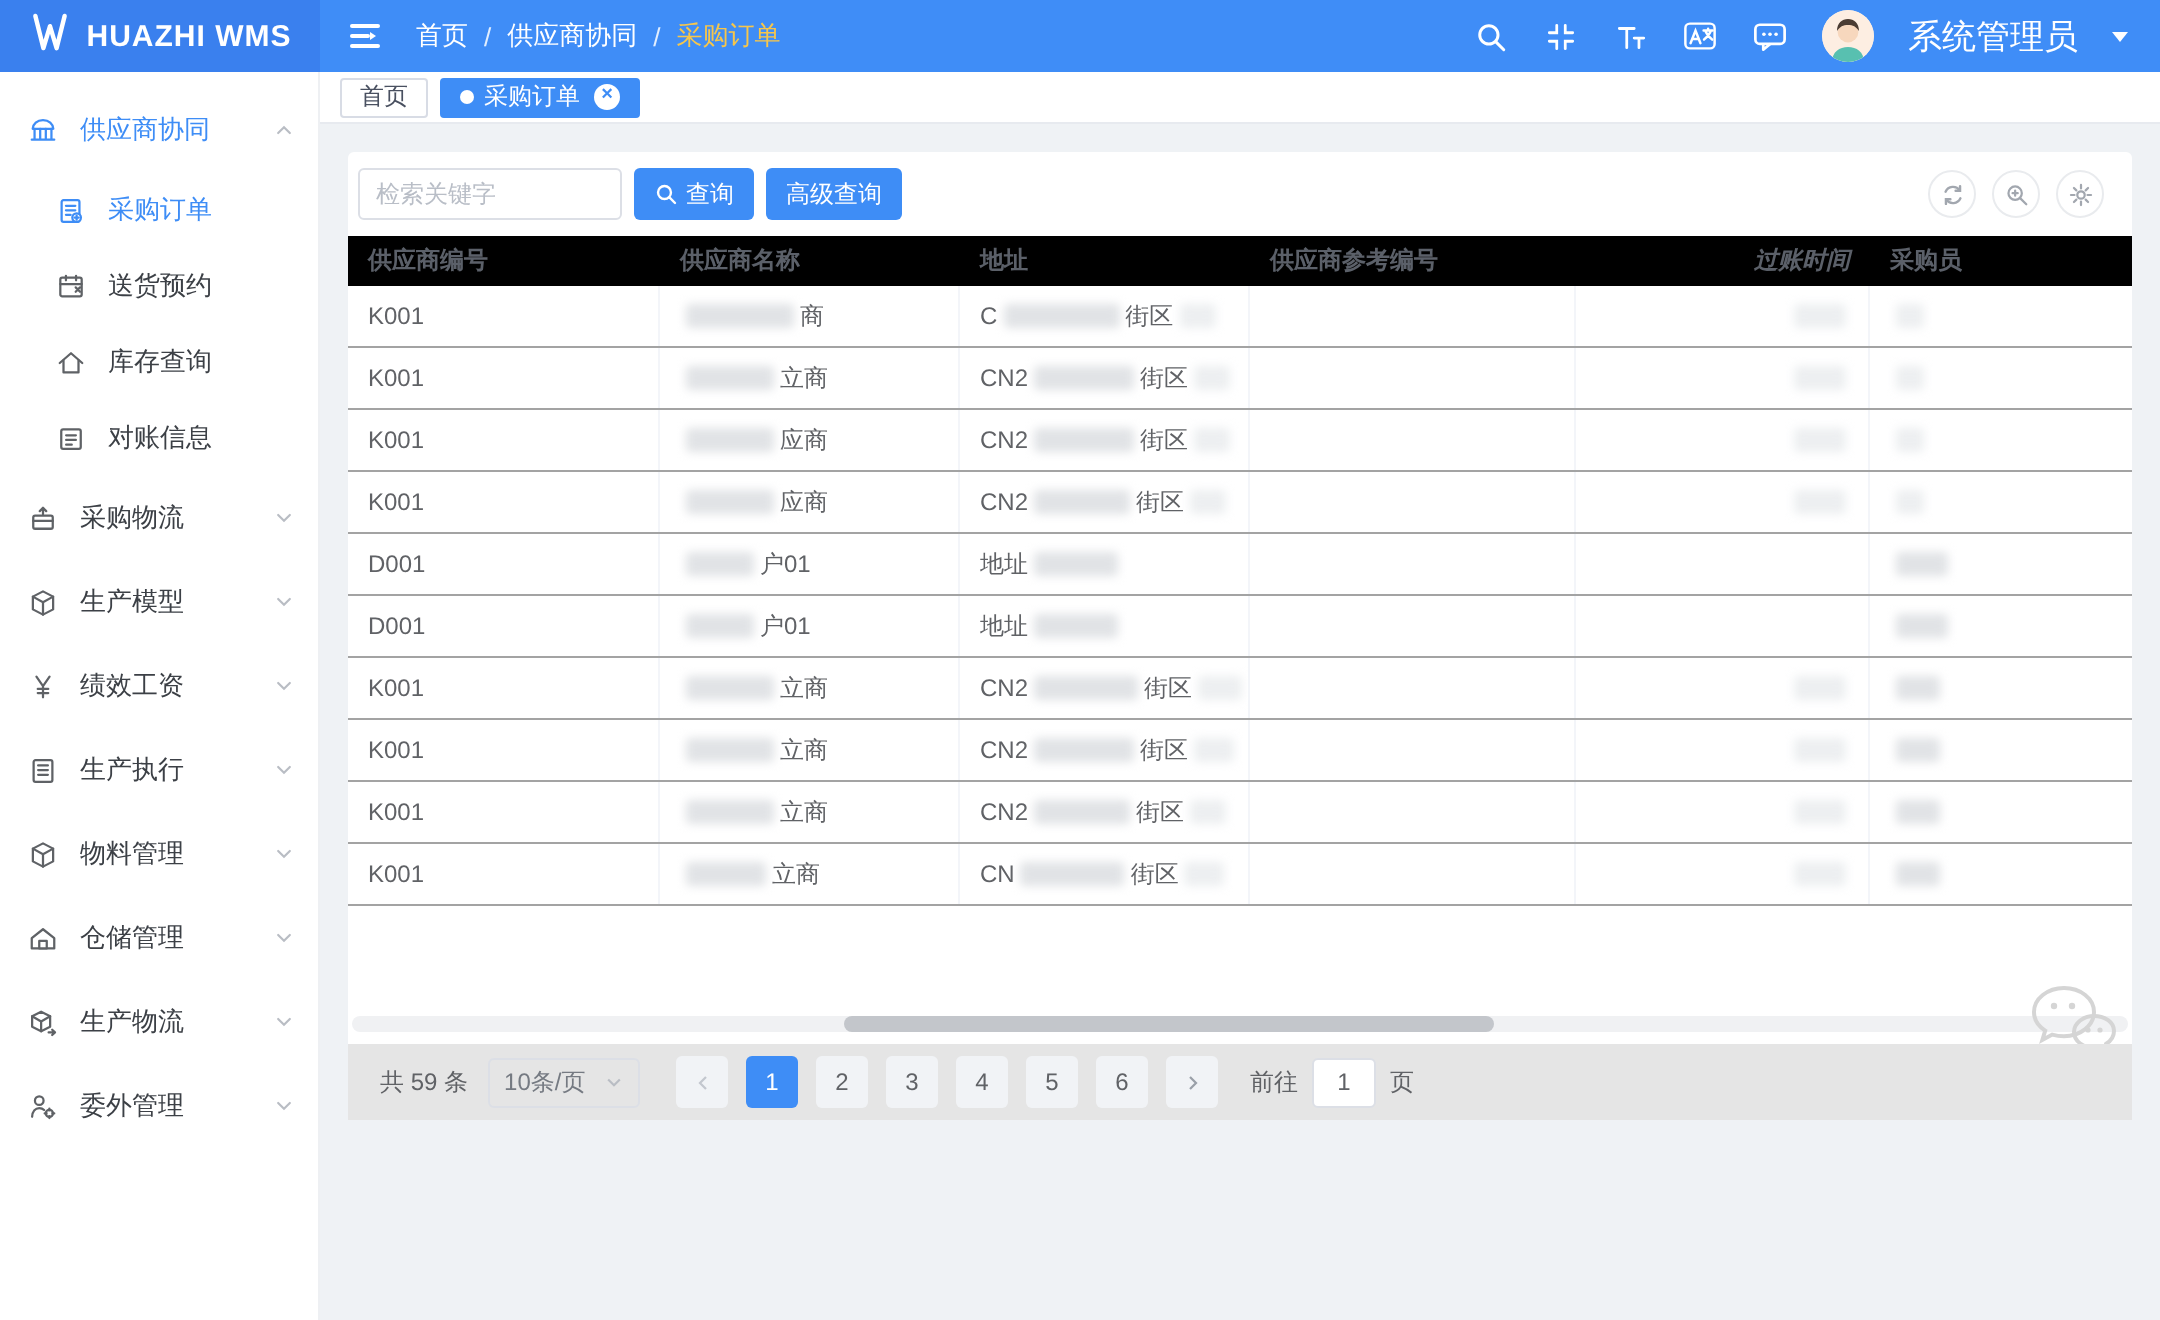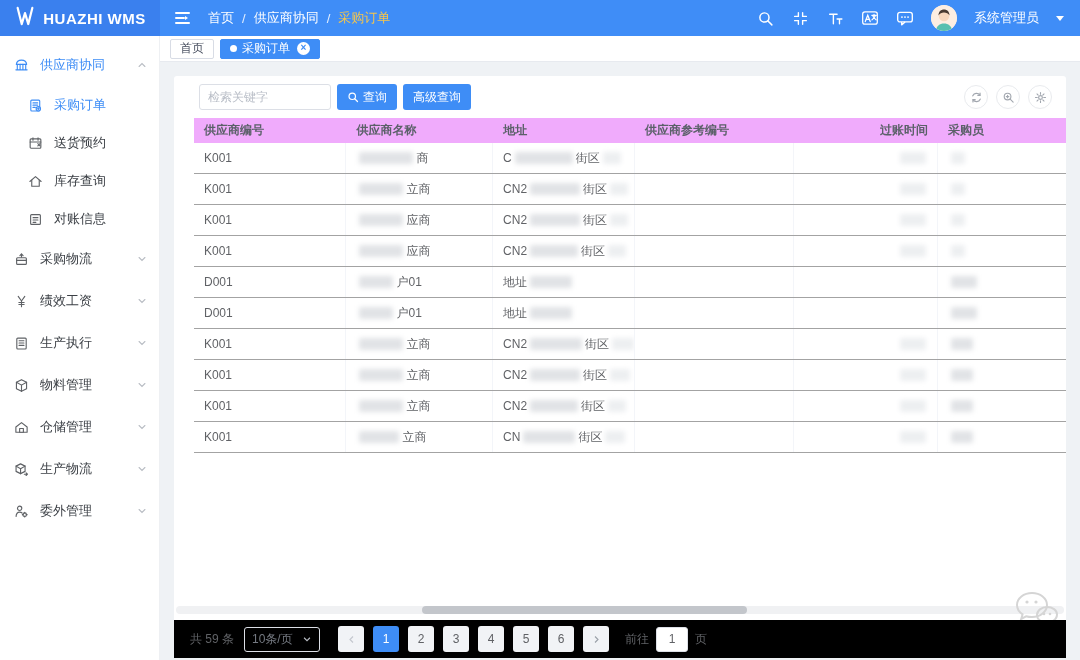--- a/index.html
+++ b/index.html
@@ -14,21 +14,21 @@
   .hamburger { margin-left:15px; display:flex; flex-direction:column; gap:3px; cursor:pointer; }
   .hamburger i { display:block; width:15px; height:2px; background:#fff; border-radius:1px; }
   .hamburger i.mid { width:10px; position:relative; }
   .hamburger i.mid::after { content:""; position:absolute; right:-5px; top:-1px; border:2px solid transparent; border-left:3px solid #fff; }
   .breadcrumb { margin-left:18px; display:flex; align-items:center; gap:8px; font-size:13px; color:#fff; }
   .breadcrumb .sep { color:rgba(255,255,255,.85); }
   .breadcrumb .bc-last { color:#f6c64b; }
   .header-right { margin-left:auto; display:flex; align-items:center; gap:17px; padding-right:16px; }
   .hicon { width:18px; height:18px; display:flex; align-items:center; justify-content:center; color:#fff; cursor:pointer; }
   .avatar { width:26px; height:26px; border-radius:50%; overflow:hidden; background:#fdeee2; flex:none; cursor:pointer; }
-  .uname { color:#fff; font-size:13px; cursor:pointer; }
+  .uname { color:#fff; font-size:17px; cursor:pointer; }
   .caret { width:0; height:0; border:4px solid transparent; border-top:5px solid #fff; margin-top:4px; cursor:pointer; }
 
   
   .sidebar { position:absolute; top:36px; left:0; width:160px; bottom:0; background:#fff; border-right:1px solid #eef0f3; padding-top:8px; z-index:20; }
   .menu-item { display:flex; align-items:center; cursor:pointer; color:#3c4046; font-size:13px; }
   .menu-item.group { height:42px; padding:0 12px 0 14px; }
   .menu-item.child { height:38px; padding:0 12px 0 28px; }
   .menu-item .mi { width:16px; height:16px; margin-right:10px; color:#5f6266; flex:none; display:flex; align-items:center; }
   .menu-item .ml { flex:1; white-space:nowrap; }
   .menu-item.active { color:#3e8df6; }
@@ -38,48 +38,48 @@
 
   
   .main { position:absolute; left:160px; top:36px; right:0; bottom:0; }
   .tabbar { height:26px; background:#fff; border-bottom:1px solid #e7eaef; display:flex; align-items:center; padding-left:10px; box-shadow:0 1px 2px rgba(0,0,0,.03); }
   .tab { height:20px; display:inline-flex; align-items:center; padding:0 9px; background:#fff; border:1px solid #d8dce5; border-radius:2px; font-size:12px; color:#495060; margin-right:6px; cursor:pointer; }
   .tab.active { background:#3e8df6; border-color:#3e8df6; color:#fff; gap:5px; }
   .tab .dot { width:7px; height:7px; border-radius:50%; background:#fff; }
   .tab .close { width:13px; height:13px; border-radius:50%; background:#fff; color:#3e8df6; font-size:10px; line-height:12px; text-align:center; margin-left:2px; font-weight:bold; }
 
   .content { position:absolute; top:26px; left:0; right:0; bottom:0; background:#eff2f5; padding:14px 14px 2px; }
-  .card { position:relative; width:892px; height:582px; background:#fff; border-radius:3px;padding-left:20px; }
+  .card { position:relative; width:892px; height:484px; background:#fff; border-radius:3px; }
 
   .toolbar { display:flex; align-items:center; padding:8px 14px 8px 5px; }
   .search-input { width:132px; height:26px; border:1px solid #dcdfe6; border-radius:3px; padding:0 8px; font-size:12px; color:#606266; outline:none; }
   .search-input::placeholder { color:#b9bec7; }
   .btn { height:26px; padding:0 10px; margin-left:6px; background:#3e8df6; color:#fff; border:none; border-radius:3px; font-size:12px; display:inline-flex; align-items:center; gap:4px; cursor:pointer; }
   .tool-circles { margin-left:auto; display:flex; }
   .circ { width:24px; height:24px; border:1px solid #e9ebee; border-radius:50%; background:#fff; color:#a2a7af; display:flex; align-items:center; justify-content:center; margin-left:8px; cursor:pointer; }
 
-  .thead { display:flex; height:25px; background:#f0abfc; align-items:center; }
+  .thead { display:flex; height:25px; background:#000000; align-items:center; }
   .th { font-size:12px; color:#5b6069; font-weight:bold; padding-left:10px; white-space:nowrap; overflow:hidden; }
   .tr { display:flex; height:31px; border-bottom:1px solid #a3a3a3; cursor:pointer; }
   .td { font-size:12px; color:#606266; padding-left:10px; border-right:1px solid #f3f5f9; display:flex; align-items:center; overflow:hidden; white-space:nowrap; }
   .td.last { border-right:none; }
   .c1{width:156px;} .c2{width:150px;} .c3{width:145px;} .c4{width:163px;}
   .c5{width:147px;} .c6{width:131px;}
-  .th.c5{ text-align:right; padding-right:10px; padding-left:0; }
+  .th.c5{ text-align:right; padding-right:10px; padding-left:0;font-style:italic; }
   .td.c5{ justify-content:flex-end; padding-right:8px; }
   .blur { display:inline-block; height:12px; border-radius:2px; background:#e1e3e6; filter:blur(2.5px); margin:0 3px; flex:none; }
   .blur.light { background:#edeff1; }
 
   .hscroll { position:absolute; left:2px; right:2px; bottom:44px; height:8px; background:#f0f1f3; border-radius:4px; }
   .hthumb { position:absolute; left:246px; top:0; width:325px; height:8px; background:#c3c6cb; border-radius:4px; cursor:pointer; }
 
   .watermark { position:absolute; right:6px; bottom:24px; display:flex; align-items:center; gap:4px; }
   .wm-text { font-size:25px; font-weight:bold; letter-spacing:3px; color:#dcdcdc; text-shadow:-1px -1px 0 #c4c4c4, 1px 1px 1px #ffffff; }
 
-  .pagination { position:absolute; left:0; right:0; bottom:0; height:38px; display:flex; align-items:center; padding:0 16px; font-size:12px; color:#606266; background:#000000; }
+  .pagination { position:absolute; left:0; right:0; bottom:0; height:38px; display:flex; align-items:center; padding:0 16px; font-size:12px; color:#606266; background:#e5e5e5; }
   .psel { width:76px; height:25px; border:1px solid #dcdfe6; border-radius:3px; margin-left:10px; display:flex; align-items:center; justify-content:space-between; padding:0 7px; color:#757a82; cursor:pointer; }
   .pbtn { min-width:26px; height:26px; border-radius:3px; background:#f1f3f6; color:#606266; display:flex; align-items:center; justify-content:center; margin-left:9px; cursor:pointer; }
   .pbtn.active { background:#3e8df6; color:#fff; }
   .pbtn.nav { color:#9aa0a8; font-size:11px; }
   .pbtn.prev { margin-left:18px; color:#c3c7ce; }
   .goto { margin-left:16px; display:flex; align-items:center; }
   .goto-in { width:32px; height:25px; border:1px solid #dcdfe6; border-radius:3px; text-align:center; margin:0 7px; font-size:12px; color:#606266; outline:none; }
 </style>
 </head>
 <body>
@@ -212,20 +212,34 @@
         <span class="ml">对账信息</span>
       </div>
       <div class="menu-item group">
         <span class="mi">
           <svg width="15" height="15" viewBox="0 0 16 16" fill="none" stroke="currentColor" stroke-width="1.2" stroke-linecap="round" stroke-linejoin="round">
             <rect x="2.8" y="6.2" width="10.4" height="7" rx="1"></rect>
             <path d="M8 2v3.4M6.3 3.8 8 2l1.7 1.8M2.8 9h10.4"></path>
           </svg>
         </span>
         <span class="ml">采购物流</span>
+        <span class="chev">
+          <svg width="10" height="10" viewBox="0 0 12 12">
+            <path d="M2.5 4.2 L6 7.7 L9.5 4.2" fill="none" stroke="#b9bdc4" stroke-width="1.3" stroke-linecap="round"></path>
+          </svg>
+        </span>
+      </div>
+      <div class="menu-item group">
+        <span class="mi">
+          <svg width="15" height="15" viewBox="0 0 16 16" fill="none" stroke="currentColor" stroke-width="1.2" stroke-linecap="round" stroke-linejoin="round">
+            <path d="M8 1.8 13.4 4.6V11.4L8 14.2 2.6 11.4V4.6z"></path>
+            <path d="M8 7.6 13.4 4.6M8 7.6 2.6 4.6M8 7.6v6.6"></path>
+          </svg>
+        </span>
+        <span class="ml">生产模型</span>
         <span class="chev">
           <svg width="10" height="10" viewBox="0 0 12 12">
             <path d="M2.5 4.2 L6 7.7 L9.5 4.2" fill="none" stroke="#b9bdc4" stroke-width="1.3" stroke-linecap="round"></path>
           </svg>
         </span>
       </div>
       <div class="menu-item group">
         <span class="mi">
           <svg width="15" height="15" viewBox="0 0 16 16" fill="none" stroke="currentColor" stroke-width="1.2" stroke-linecap="round" stroke-linejoin="round">
             <path d="M4.5 2.5 8 7.5 11.5 2.5M8 7.5V13.5M5.2 9h5.6M5.2 11.2h5.6"></path>

